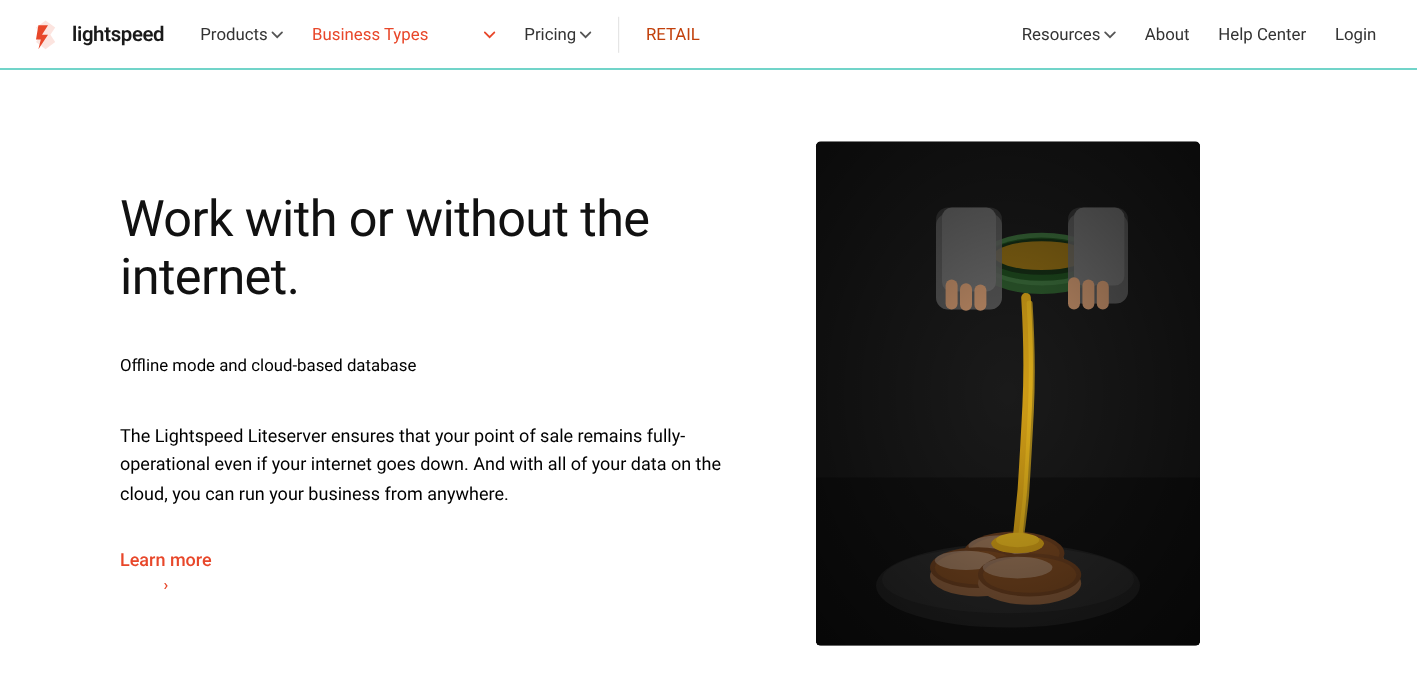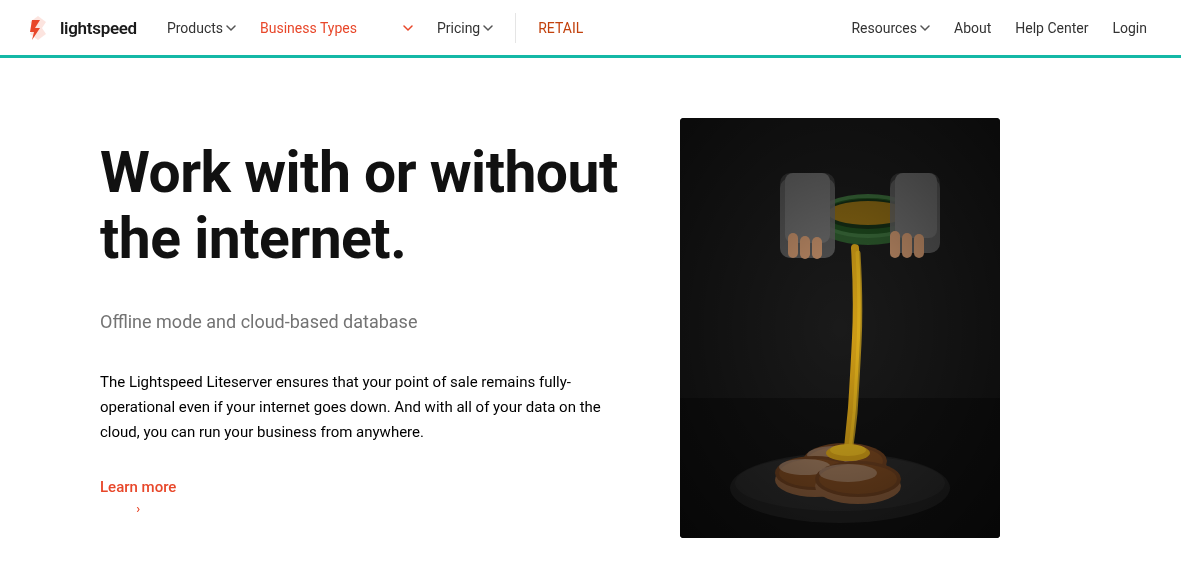--- a/index.html
+++ b/index.html
@@ -4,21 +4,21 @@
   <style>
     * { margin: 0; padding: 0; box-sizing: border-box; }
     body { font-family: -apple-system, BlinkMacSystemFont, 'Segoe UI', Roboto, sans-serif; background: #fff; color: #1a1a1a; }
 
     
     nav {
       display: flex;
       align-items: center;
       height: 58px;
       padding: 0 24px;
-      border-bottom: 3px solid #14b8a6;
+      border-bottom: 1px solid #14b8a6;
       position: relative;
     }
     .nav-logo {
       display: flex;
       align-items: center;
       gap: 8px;
       margin-right: 20px;
       text-decoration: none;
     }
     .nav-logo-icon {
@@ -74,30 +74,30 @@
       margin: 0 auto;
       padding: 60px 80px 60px 100px;
       gap: 60px;
       min-height: 504px;
     }
     .content {
       flex: 1;
       max-width: 520px;
     }
     .hero-title {
-      font-size: 57px;
-      font-weight: 700;
+      font-size: 42px;
+      font-weight: 400;
       line-height: 1.15;
       color: #111;
       margin-bottom: 40px;
       letter-spacing: -0.5px;
     }
     .hero-subtitle {
-      font-size: 18px;
-      color: #737373;
+      font-size: 14px;
+      color: #000000;
       margin-bottom: 22px;
       font-weight: 400;
     }
     .hero-body {
       font-size: 15px;
       color: #000000;
       line-height: 1.65;
       margin-bottom: 32px;
       margin-top: 38px;
     }

